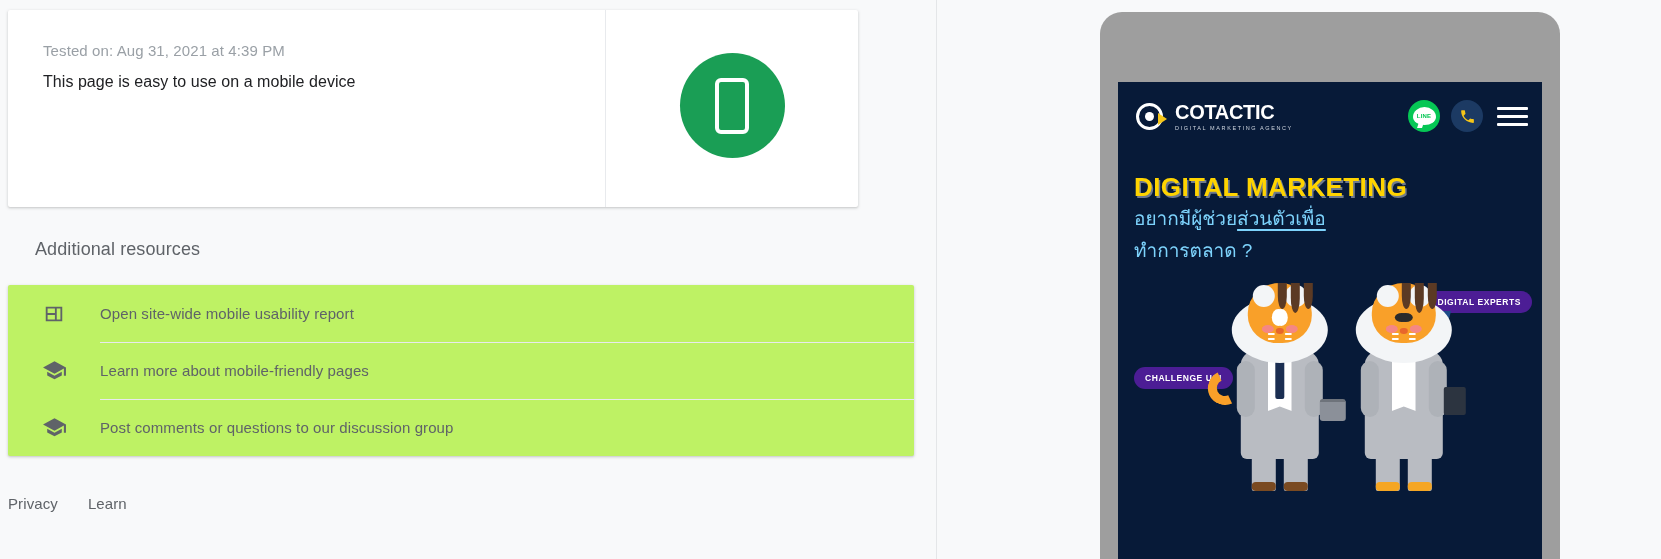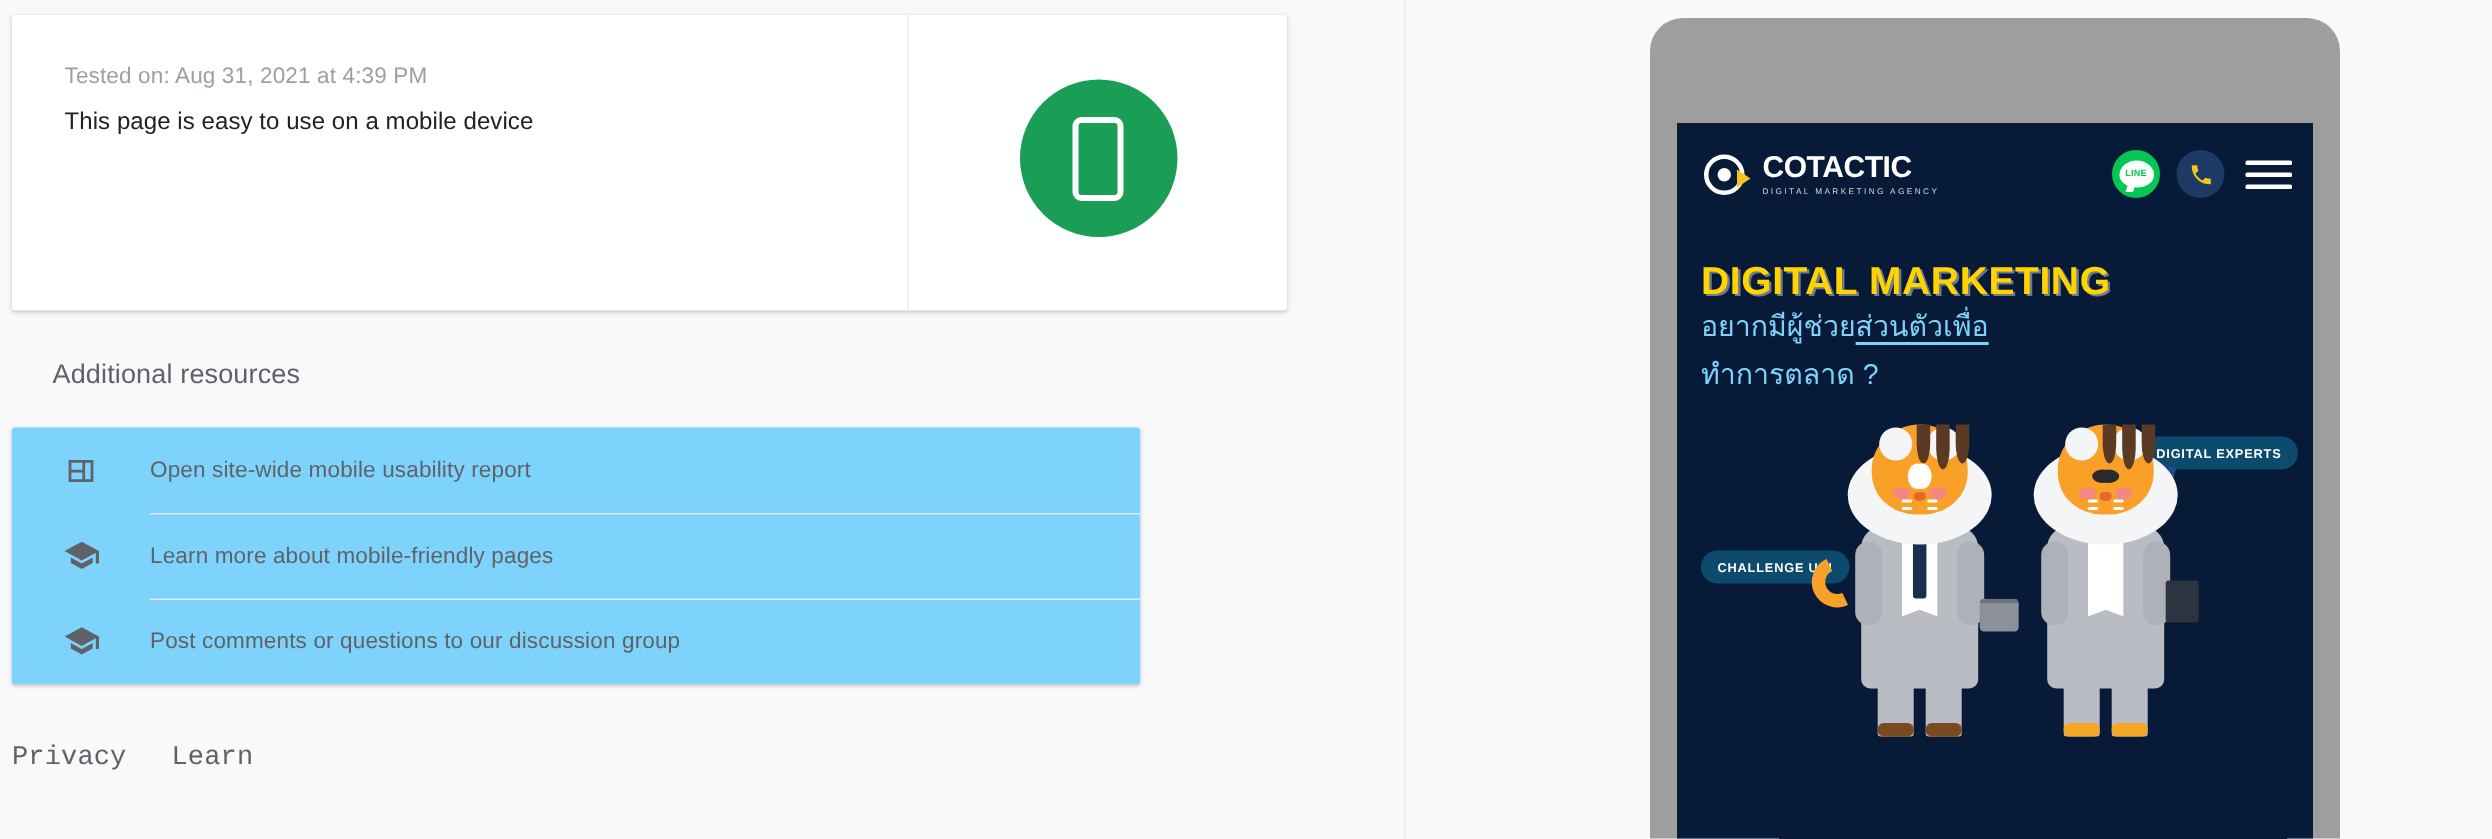--- a/index.html
+++ b/index.html
@@ -81,22 +81,22 @@
   }
 
   
   .section-title {
     position: absolute; left: 35px; top: 239px;
     font-size: 18px; color: #5f6368;
     letter-spacing: 0.1px;
   }
   .resources-card {
     position: absolute; left: 8px; top: 285px;
-    width: 752px;
-    background: #7dd3fc;
+    width: 906px;
+    background: #bef264;
     border-radius: 2px;
     box-shadow: 0 1px 2px rgba(60,64,67,0.18), 0 1px 3px 1px rgba(60,64,67,0.08);
   }
   .resource-row {
     position: relative;
     height: 57px;
     display: flex;
     align-items: center;
     cursor: pointer;
   }
@@ -116,24 +116,23 @@
     color: #5f6368;
     letter-spacing: 0.1px;
   }
 
   
   .footer {
     position: absolute; left: 8px; top: 495px;
     display: flex; gap: 30px;
   }
   .footer a {
-    font-size: 18px; color: #5f6368;
+    font-size: 15px; color: #5f6368;
     text-decoration: none; letter-spacing: 0.1px;
     cursor: pointer;
-    font-family: Liberation Mono, monospace;
   }
 
   
   .right-pane {
     position: relative;
     flex: 1;
     height: 559px;
     background: #f8f9fa;
   }
   .phone-frame {
@@ -241,21 +240,21 @@
   .hero-sub u { text-decoration-thickness: 2px; text-underline-offset: 4px; }
 
   
   .mascot-area {
     position: relative;
     margin-top: 16px;
     height: 240px;
   }
   .badge {
     position: absolute;
-    background: #0c4a6e;
+    background: #4c1d95;
     color: #ffffff;
     font-size: 8.5px; font-weight: bold;
     letter-spacing: 0.55px;
     padding: 6px 11px;
     border-radius: 13px;
     white-space: nowrap;
   }
   .badge-right { right: 10px; top: 8px; }
   .badge-right::after {
     content: ""; position: absolute; left: 14px; bottom: -6px;

